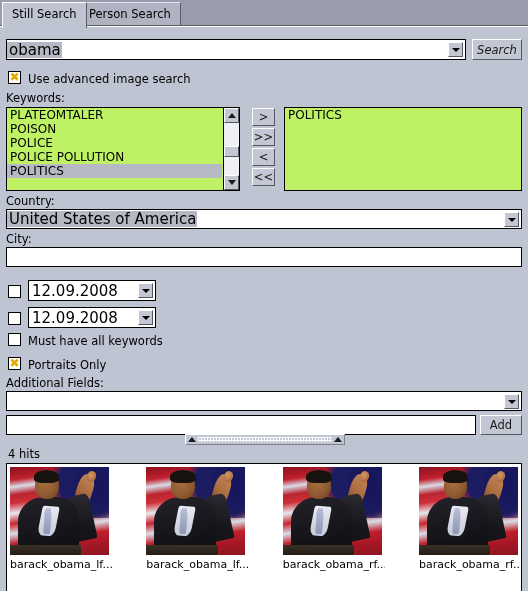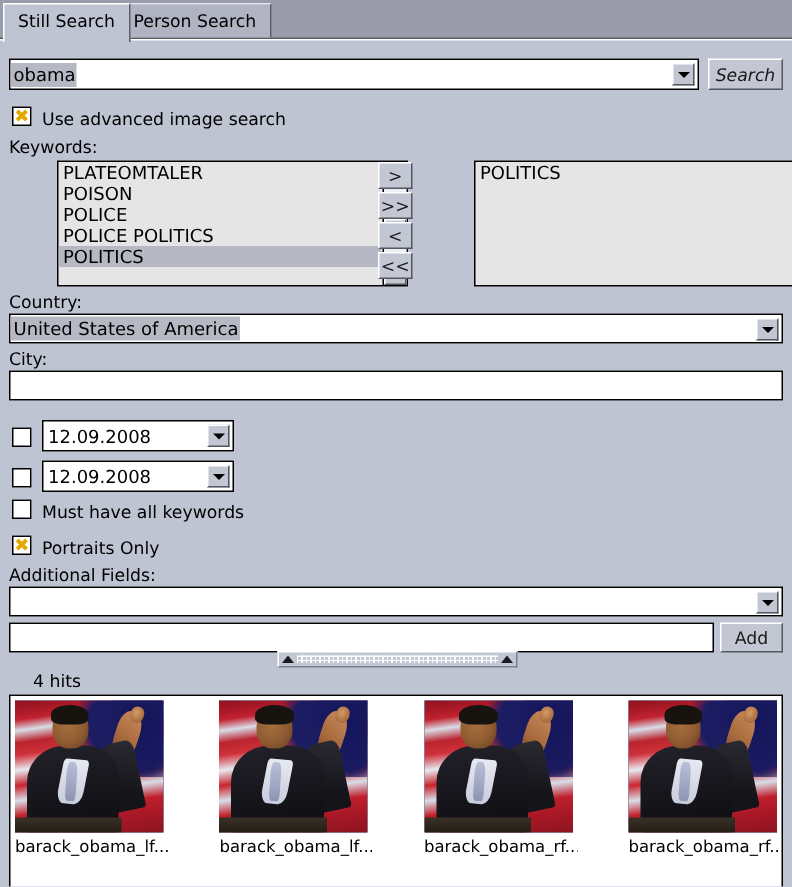--- a/index.html
+++ b/index.html
@@ -94,21 +94,21 @@
   .combo {
     position: absolute;
     background: #ffffff;
     border: 1px solid #000;
     box-sizing: border-box;
     display: flex; align-items: center;
   }
   .combo .val {
     flex: 1 1 auto;
     padding-left: 3px;
-    font-size: 12px;
+    font-size: 15px;
     line-height: 14px;
     white-space: nowrap;
     overflow: hidden;
   }
   .combo .val.sel {
     background: #b6b9c4;
     display: inline-block;
     flex: 0 0 auto;
     padding: 1px 1px 1px 2px;
   }
@@ -152,25 +152,24 @@
     color: #e3a900;
     font-size: 12px;
     font-weight: bold;
     line-height: 11px;
     text-align: center;
   }
 
   
   .listbox {
     position: absolute;
-    background: #e5e5e5;
+    background: #bef264;
     border: 1px solid #000;
     box-sizing: border-box;
     overflow: hidden;
-    margin-left: 32px;
   }
   .listbox .rows {
     position: absolute; left: 0; top: 0; right: 0; bottom: 0;
     overflow: hidden;
   }
   .listrow {
     height: 14px;
     line-height: 14px;
     font-size: 12px;
     padding-left: 3px;
@@ -411,21 +410,21 @@
     </div>
     <div class="label" style="left:28px; top:46px;">Use advanced image search</div>
 
     <div class="label" style="left:6px; top:65px;">Keywords:</div>
 
     <div class="listbox" style="left:6px; top:80px; width:234px; height:84px;">
       <div class="rows" style="right:17px;">
         <div class="listrow">PLATEOMTALER</div>
         <div class="listrow">POISON</div>
         <div class="listrow">POLICE</div>
-        <div class="listrow">POLICE POLITICS</div>
+        <div class="listrow">POLICE POLLUTION</div>
         <div class="listrow sel">POLITICS</div>
       </div>
       <div class="vscroll">
         <div class="sbtn up">
             <span class="car"></span>
           </div>
         <div class="thumb" style="top:38px; height:11px;"></div>
         <div class="sbtn down">
             <span class="car"></span>
           </div>
@@ -494,21 +493,21 @@
     <div class="btn" style="position:absolute; left:480px; top:388px; width:42px; height:20px;">
       <span>Add</span>
     </div>
 
     <div class="splitter" style="left:185px; top:407px; width:160px; height:11px;">
       <span class="car"></span>
       <span class="dots"></span>
       <span class="car"></span>
     </div>
 
-    <div class="hits" style="left:22px; top:421px;">4 hits</div>
+    <div class="hits" style="left:8px; top:421px;">4 hits</div>
 
     <div class="results" style="left:6px; top:436px; width:516px; height:131px;justify-content:space-between;">
 
       <div class="thumbcell">
         <div class="thumbimg">
           <div class="ph-flag"></div>
           <div class="ph-darkright"></div>
           <div class="ph-arm"></div>
           <div class="ph-hand"></div>
           <div class="ph-sleeve"></div>

